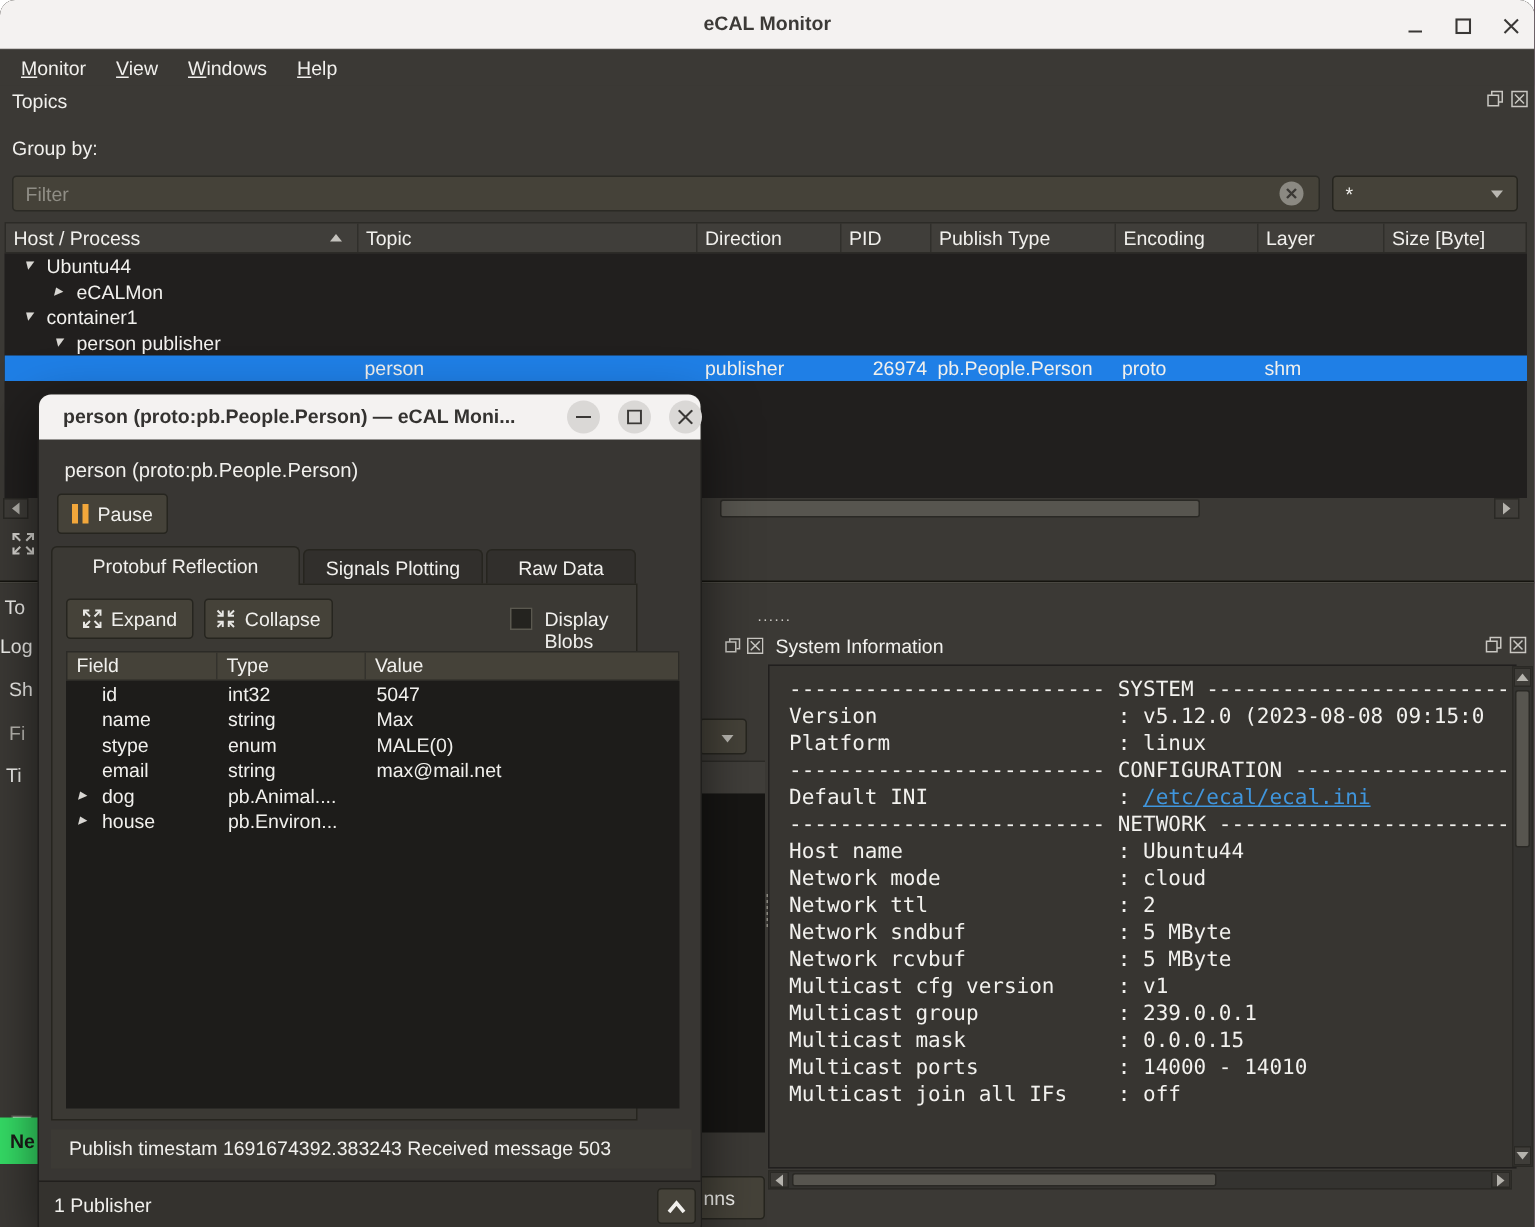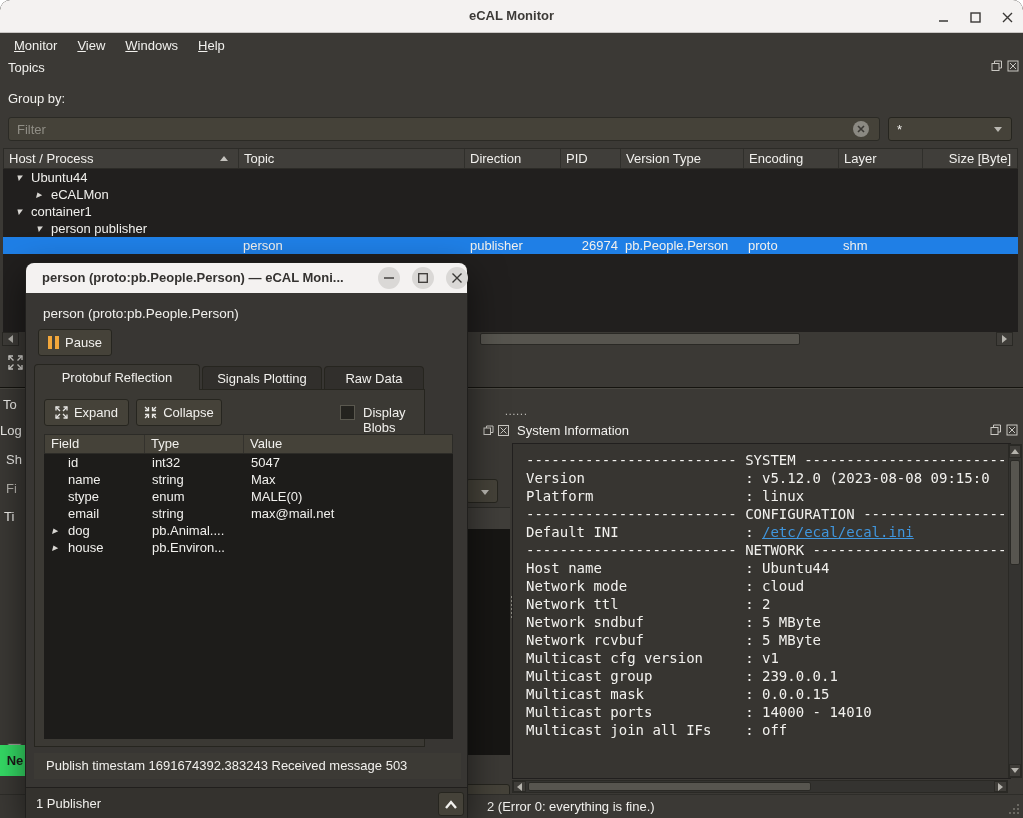--- a/index.html
+++ b/index.html
@@ -191,24 +191,24 @@
     </div>
 
     <div class="thead">
       <div class="hcell" style="left:0;width:235px">
         <span>Host / Process</span>
         <i class="sortasc"></i>
       </div>
       <div class="hcell" style="left:235px;width:226px">Topic</div>
       <div class="hcell" style="left:461px;width:96px">Direction</div>
       <div class="hcell" style="left:557px;width:60px">PID</div>
-      <div class="hcell" style="left:617px;width:123px">Version Type</div>
+      <div class="hcell" style="left:617px;width:123px">Publish Type</div>
       <div class="hcell" style="left:740px;width:95px">Encoding</div>
       <div class="hcell" style="left:835px;width:84px">Layer</div>
-      <div class="hcell" style="left:919px;width:96px;text-align:right;padding-right:8px;border-right:none">Size [Byte]</div>
+      <div class="hcell" style="left:919px;width:96px;padding-right:8px;border-right:none">Size [Byte]</div>
     </div>
 
     <div class="tbody">
       <div class="trow">
         <i class="arrow" style="left:13px">▾</i>
         <span class="lbl" style="left:28px">Ubuntu44</span>
       </div>
       <div class="trow">
         <i class="arrow" style="left:33px">▸</i>
         <span class="lbl" style="left:48px">eCALMon</span>
@@ -329,33 +329,20 @@
     <div class="si-hscroll">
       <div class="sbtn" style="position:absolute;left:0;top:0;bottom:0;width:13px">
           <i class="tri-l"></i>
         </div>
       <div class="thumb" style="position:absolute;left:15px;top:1px;width:283px;height:9px"></div>
       <div class="sbtn" style="position:absolute;right:0;top:0;bottom:0;width:13px">
           <i class="tri-r"></i>
         </div>
     </div>
 
-    <div class="statusbar">
-      <div class="status-msg">2 (Error 0: everything is fine.)</div>
-      <svg class="grip" width="13" height="13">
-        <g fill="#6a6862">
-            <rect x="9" y="1" width="2" height="2"></rect>
-            <rect x="9" y="5" width="2" height="2"></rect>
-            <rect x="5" y="5" width="2" height="2"></rect>
-            <rect x="9" y="9" width="2" height="2"></rect>
-            <rect x="5" y="9" width="2" height="2"></rect>
-            <rect x="1" y="9" width="2" height="2"></rect>
-          </g>
-      </svg>
-    </div>
     <div class="badge">Ne</div>
   </div>
 
   <div class="dialog">
     <div class="dlg-titlebar">
       <div class="dlg-title">person (proto:pb.People.Person) — eCAL Moni...</div>
       <div class="cbtn" style="left:352px">
         <svg width="10" height="10">
             <line x1="0" y1="5" x2="10" y2="5" stroke="#3a3836" stroke-width="1.4"></line>
           </svg>

